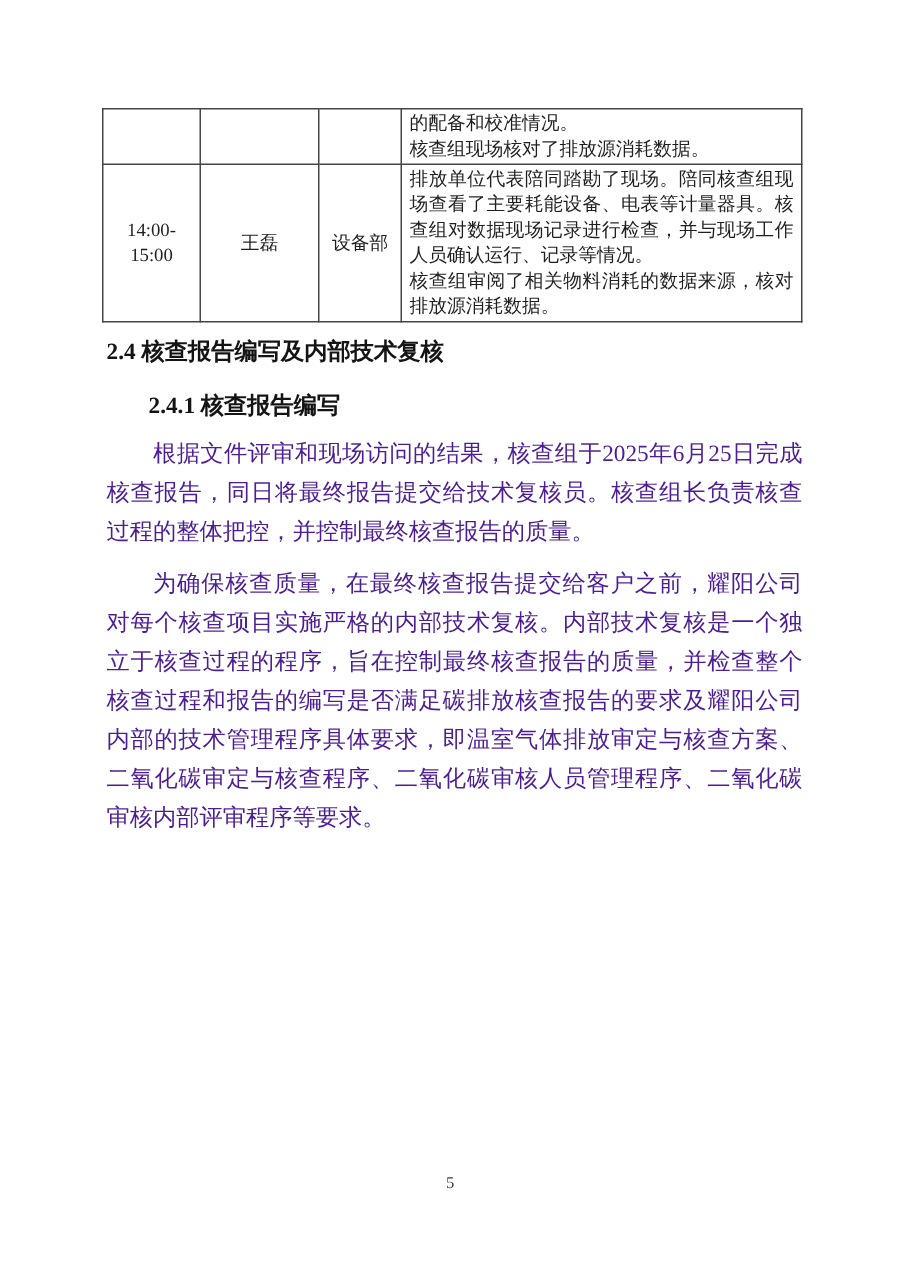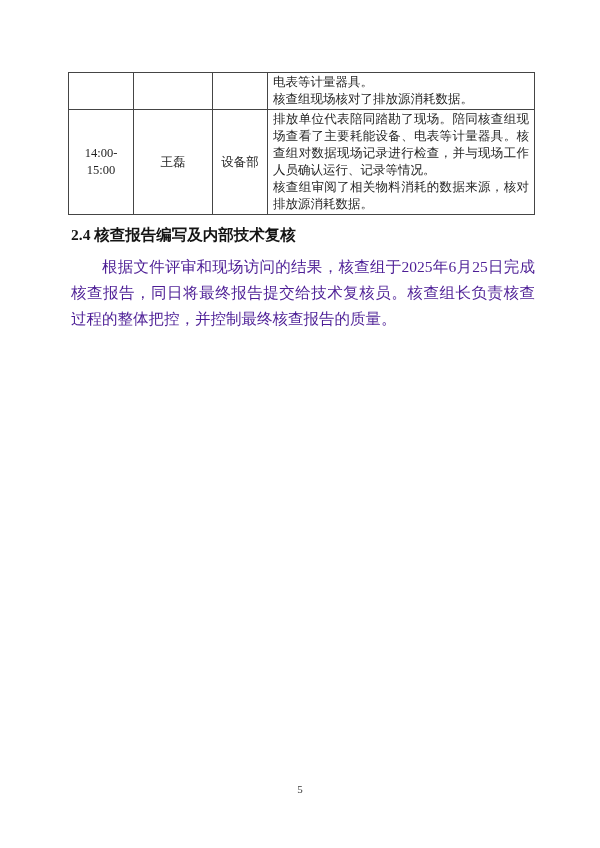--- a/index.html
+++ b/index.html
@@ -88,34 +88,36 @@
       <col style="width:65px">
       <col style="width:79px">
       <col style="width:55px">
       <col style="width:267px">
     </colgroup>
     <tbody>
       <tr class="row-cont">
         <td class="cell-center"></td>
         <td class="cell-center"></td>
         <td class="cell-center"></td>
-        <td class="cell-desc">电表等计量器具。
+        <td class="cell-desc">的配备和校准情况。
 核查组现场核对了排放源消耗数据。</td>
       </tr>
       <tr class="row-main">
         <td class="cell-center">14:00-
 15:00</td>
         <td class="cell-center">王磊</td>
         <td class="cell-center">设备部</td>
         <td class="cell-desc">排放单位代表陪同踏勘了现场。陪同核查组现场查看了主要耗能设备、电表等计量器具。核查组对数据现场记录进行检查，并与现场工作人员确认运行、记录等情况。
 核查组审阅了相关物料消耗的数据来源，核对排放源消耗数据。</td>
       </tr>
     </tbody>
   </table>
 
   <h2 class="sec">2.4 核查报告编写及内部技术复核</h2>
 
+  <h3 class="subsec">2.4.1 核查报告编写</h3>
   <p class="body-para">根据文件评审和现场访问的结果，核查组于2025年6月25日完成核查报告，同日将最终报告提交给技术复核员。核查组长负责核查过程的整体把控，并控制最终核查报告的质量。</p>
 
+  <p class="body-para">为确保核查质量，在最终核查报告提交给客户之前，耀阳公司对每个核查项目实施严格的内部技术复核。内部技术复核是一个独立于核查过程的程序，旨在控制最终核查报告的质量，并检查整个核查过程和报告的编写是否满足碳排放核查报告的要求及耀阳公司内部的技术管理程序具体要求，即温室气体排放审定与核查方案、二氧化碳审定与核查程序、二氧化碳审核人员管理程序、二氧化碳审核内部评审程序等要求。</p>
 
   <div class="page-number">5</div>
 
 </div>
 
 </body></html>

